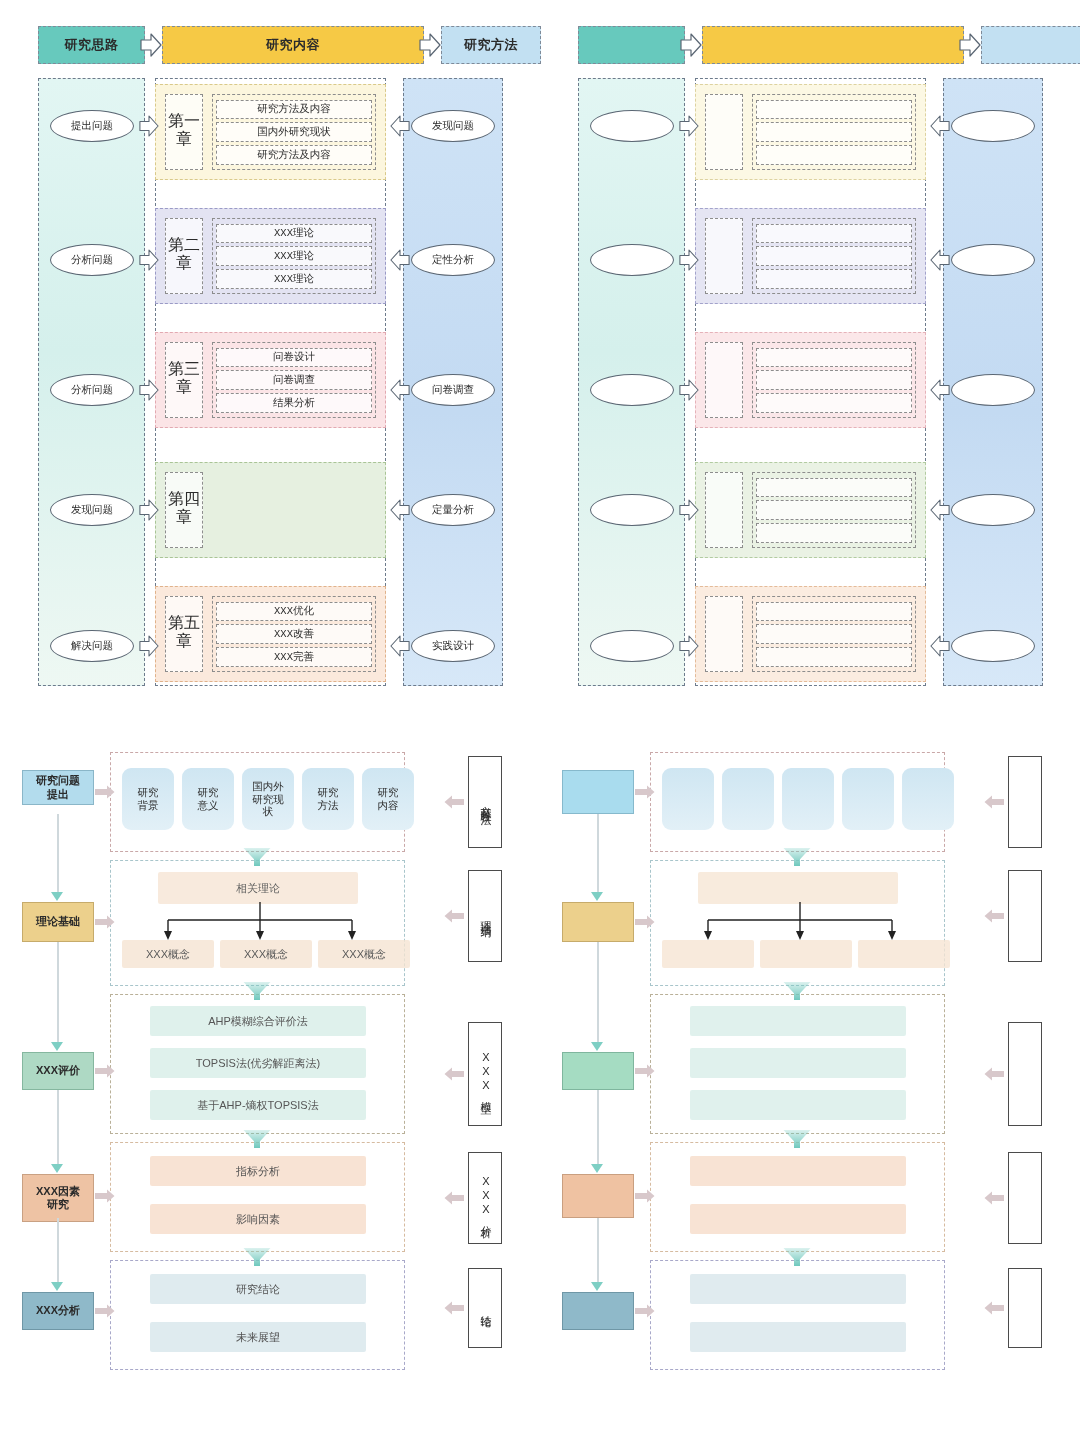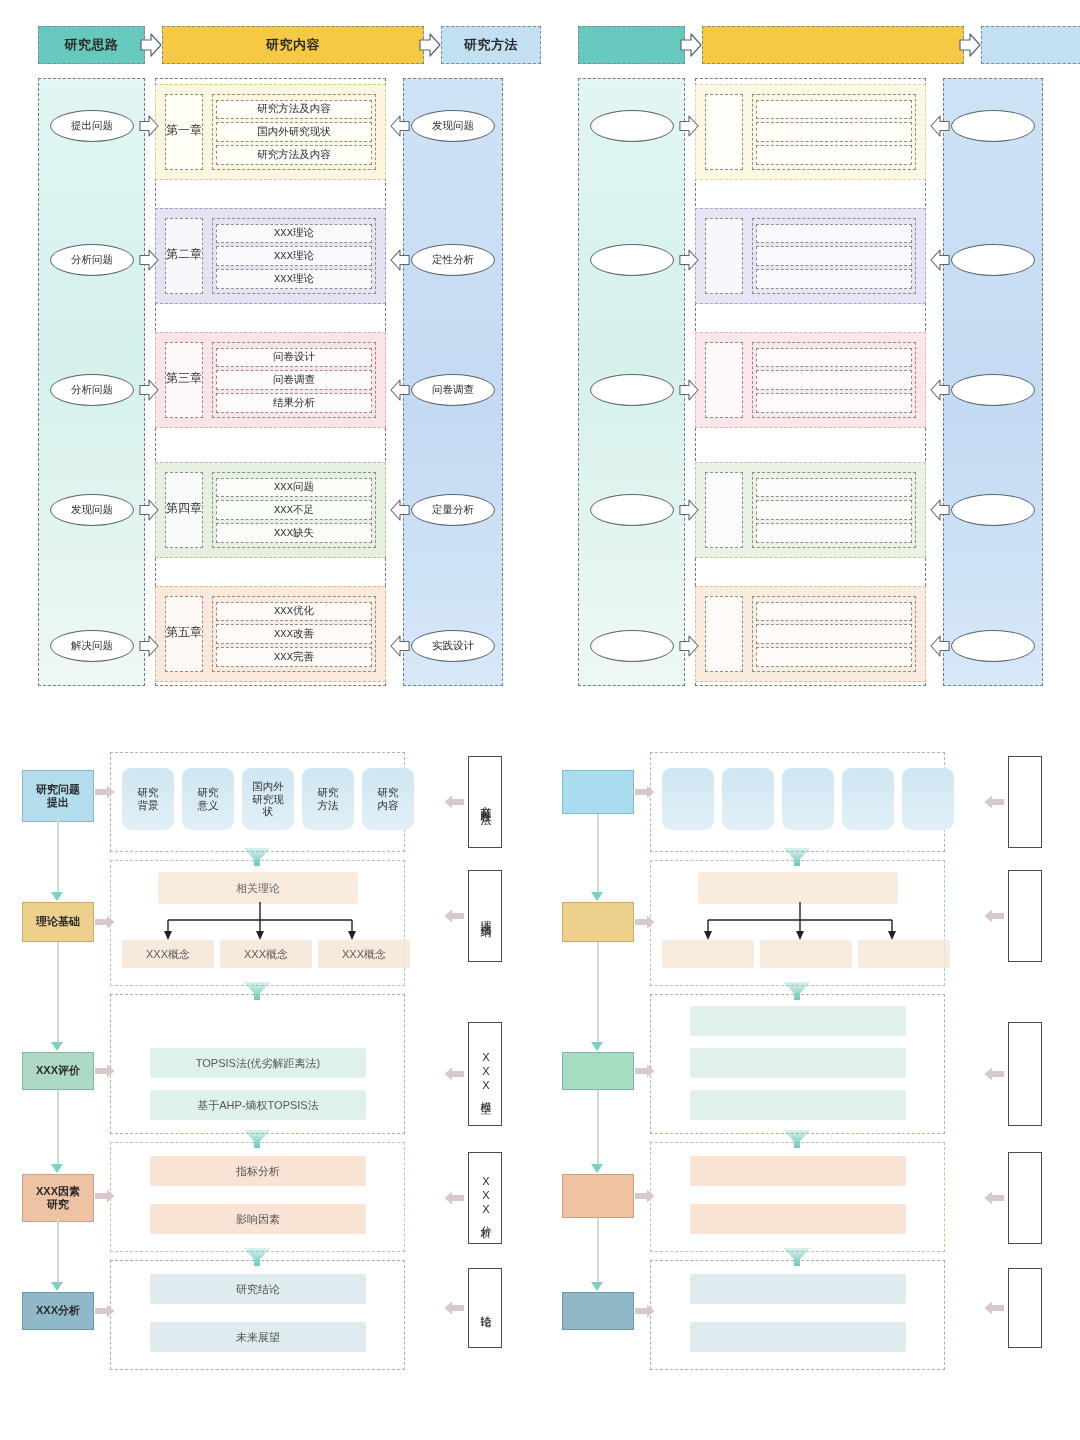--- a/index.html
+++ b/index.html
@@ -66,21 +66,21 @@
   
   .chap {
     position: absolute; left: 155px; width: 231px;
     border: 1.3px dashed #6d7b8c; box-sizing: border-box;
   }
   .chap-num {
     position: absolute; left: 9px; top: 9px; bottom: 9px; width: 38px;
     border: 1.2px dashed #8d8d8d; background: rgba(255,255,255,.72);
     box-sizing: border-box;
     display: flex; align-items: center; justify-content: center;
-    font-size: 12px; line-height: 1.12; text-align: center;
+    font-size: 16px; line-height: 1.12; text-align: center;
   }
   .chap-items {
     position: absolute; left: 56px; right: 9px; top: 9px; bottom: 9px;
     border: 1.2px dashed #8d8d8d; box-sizing: border-box;
     padding: 3px;
     display: flex; flex-direction: column; justify-content: space-between;
   }
   .chap-item {
     flex: 1; margin: 1.5px 0;
     border: 1.1px dashed #8d8d8d;
@@ -211,25 +211,20 @@
         </svg>
       </div>
       <div class="oval oval-r" style="top:374px;">问卷调查</div>
       <div class="arrow-r" style="left:390px;top:377px;">
         <svg width="20" height="26" viewBox="0 0 22 26">
           <path d="M21 8 L11 8 L11 2 L1 13 L11 24 L11 18 L21 18 Z" fill="#ffffff" stroke="#5a6673" stroke-width="1.2" stroke-linejoin="round"></path>
         </svg>
       </div>
       <div class="chap" style="top:462px;height:96px;background:#e6f0e0;border-color:#a9c496;">
         <div class="chap-num">第四章</div>
-        <div class="chap-items">
-          <div class="chap-item">XXX问题</div>
-          <div class="chap-item">XXX不足</div>
-          <div class="chap-item">XXX缺失</div>
-        </div>
       </div>
       <div class="oval oval-l" style="top:494px;">发现问题</div>
       <div class="arrow-r" style="left:139px;top:497px;">
         <svg width="20" height="26" viewBox="0 0 22 26">
           <path d="M1 8 L11 8 L11 2 L21 13 L11 24 L11 18 L1 18 Z" fill="#ffffff" stroke="#5a6673" stroke-width="1.2" stroke-linejoin="round"></path>
         </svg>
       </div>
       <div class="oval oval-r" style="top:494px;">定量分析</div>
       <div class="arrow-r" style="left:390px;top:497px;">
         <svg width="20" height="26" viewBox="0 0 22 26">
@@ -382,21 +377,21 @@
     </div>
 </div>
 
 <div class="quad" id="q-bl">
   <div class="d3" id="d3-bl">
       <div class="group-dash" style="top:30px;height:100px;border-color:#c9a8a8;"></div>
       <div class="group-dash" style="top:138px;height:126px;border-color:#a8c5cb;"></div>
       <div class="group-dash" style="top:272px;height:140px;border-color:#b9b098;"></div>
       <div class="group-dash" style="top:420px;height:110px;border-color:#d6bba0;"></div>
       <div class="group-dash" style="top:538px;height:110px;border-color:#a8a8c9;"></div>
-      <div class="stage-box" style="top:48px;height:52px;background:#b3dced;border-color:#8ab6c8;">研究问题<br>提出</div>
+      <div class="stage-box" style="top:48px;height:35px;background:#b3dced;border-color:#8ab6c8;">研究问题<br>提出</div>
       <div class="harrow" style="left:95px;top:63px;">
         <svg width="20" height="14" viewBox="0 0 20 14">
           <path d="M0 4 L12 4 L12 0.5 L19.5 7 L12 13.5 L12 10 L0 10 Z" fill="#d8c8cb"></path>
         </svg>
       </div>
       <div class="vline" style="left:57px;top:92px;height:78px;"></div>
       <div class="vtri" style="left:51px;top:170px;"></div>
       <div class="stage-box" style="top:180px;height:40px;background:#ecd08c;border-color:#c6ab6b;">理论基础</div>
       <div class="harrow" style="left:95px;top:193px;">
         <svg width="20" height="14" viewBox="0 0 20 14">
@@ -487,20 +482,21 @@
         <svg width="30" height="22" viewBox="0 0 40 26">
           <defs>
             <linearGradient id="fg2" x1="0" y1="0" x2="0" y2="1">
               <stop offset="0%" stop-color="#6fc8bd" stop-opacity="0.25"></stop>
               <stop offset="100%" stop-color="#6fc8bd" stop-opacity="1"></stop>
             </linearGradient>
           </defs>
           <path d="M2 1 L38 1 L24 16 L24 25 L16 25 L16 16 Z" fill="url(#fg2)"></path>
         </svg>
       </div>
+      <div class="pill" style="left:150px;top:284px;width:216px;height:30px;background:#d8eee8;opacity:.8;">AHP模糊综合评价法</div>
       <div class="pill" style="left:150px;top:326px;width:216px;height:30px;background:#d8eee8;opacity:.8;">TOPSIS法(优劣解距离法)</div>
       <div class="pill" style="left:150px;top:368px;width:216px;height:30px;background:#d8eee8;opacity:.8;">基于AHP-熵权TOPSIS法</div>
       <div class="funnel" style="left:242px;top:406px;">
         <svg width="30" height="22" viewBox="0 0 40 26">
           <defs>
             <linearGradient id="fg3" x1="0" y1="0" x2="0" y2="1">
               <stop offset="0%" stop-color="#6fc8bd" stop-opacity="0.25"></stop>
               <stop offset="100%" stop-color="#6fc8bd" stop-opacity="1"></stop>
             </linearGradient>
           </defs>

